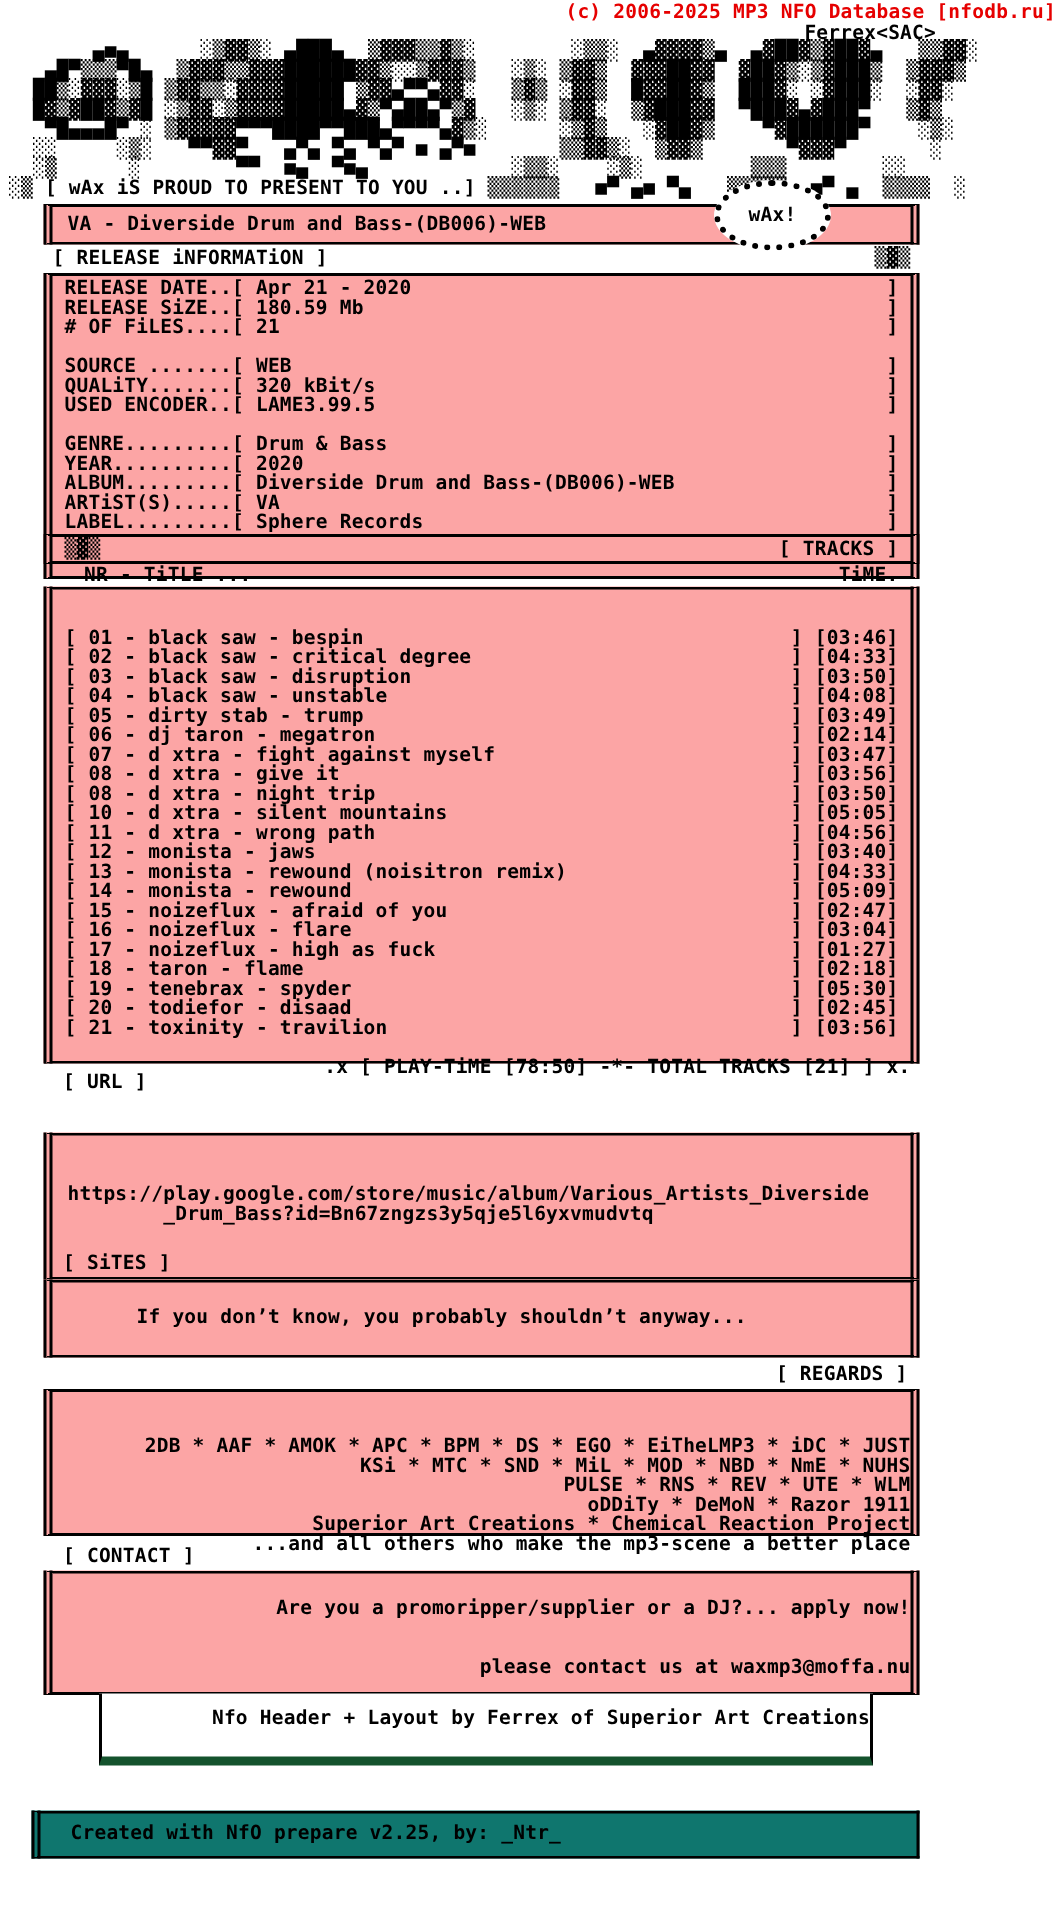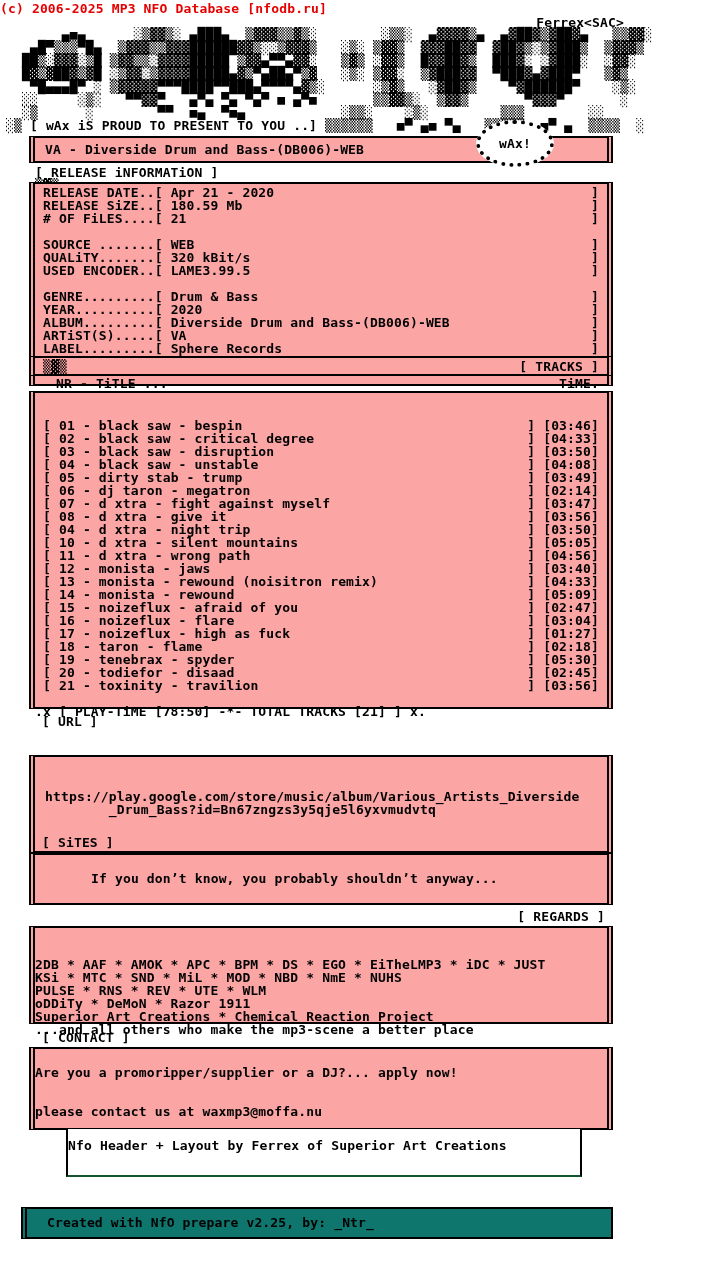--- a/index.html
+++ b/index.html
@@ -6,42 +6,42 @@
   body{
     width:704px;height:1272px;
     font-family:"DejaVu Sans Mono", monospace;
     font-weight:bold;
     font-size:13px;line-height:13px;letter-spacing:.15px;
     color:#000;
   }
   .page{position:relative;width:704px;height:1272px;overflow:hidden;background:#fff;}
   .abs{position:absolute;}
   pre{margin:0;font:inherit;letter-spacing:inherit;}
-  .center{text-align:left;}
+  .center{text-align:right;}
   .red{color:#e60000;}
   .box{
     box-sizing:border-box;
     border-left:6px double #000;
     border-right:6px double #000;
     border-top:2px solid #000;
     border-bottom:2px solid #000;
     background:#fca5a5;
   }
   .flexrow{display:flex;justify-content:space-between;}
   .irow,.trow{display:flex;justify-content:space-between;height:13px;padding:0 8px;white-space:pre;}
   .band{display:flex;justify-content:space-between;align-items:center;padding:0 8px;}
   .wax-badge{
     box-sizing:border-box;
     border:4px dotted #000;border-radius:50%;
     background:#fff;z-index:5;
     display:flex;align-items:center;justify-content:center;
   }
   .nfoheader-box{
     box-sizing:border-box;
-    border-left:2px solid #000;border-right:2px solid #000;border-bottom:2px solid #14532d;
+    border-left:2px solid #000;border-right:2px solid #000;border-bottom:6px solid #14532d;
     background:#fff;
   }
   .created-box{
     box-sizing:border-box;
     border:2px solid #000;border-left:6px double #000;
     background:#0f766e;
   }
   .lines13 div{height:13px;white-space:pre;}
 </style>
 </head>
@@ -64,21 +64,21 @@
   <pre class="abs" style="top:119px;left:6px;">░▒ [ wAx iS PROUD TO PRESENT TO YOU ..] ▒▒▒▒▒▒   ■▀ ▄■ ▀▄   ▒▒▒▒▒  ■▀ ▄  ▒▒▒▒  ░</pre>
 
   <div class="abs wax-badge" style="left:476px;top:120px;width:78px;height:47px;">
     <span>wAx!</span>
   </div>
 
   <div class="abs box" style="left:29px;top:136px;width:584px;height:27px;">
     <div style="padding:5px 0 0 10px;white-space:pre;">VA - Diverside Drum and Bass-(DB006)-WEB</div>
   </div>
 
-  <div class="abs flexrow" style="left:29px;top:166px;width:584px;padding:0 6px;box-sizing:border-box;flex-direction:column;">
+  <div class="abs flexrow" style="left:29px;top:166px;width:584px;padding:0 6px;box-sizing:border-box;">
     <span>[ RELEASE iNFORMATiON ]</span>
     <span>▒▓▒</span>
   </div>
 
   <div class="abs box" style="left:29px;top:182px;width:584px;height:204px;padding-top:2px;">
     <div id="release-rows">
         <div class="irow"><span>RELEASE DATE..[ Apr 21 - 2020</span><span>]</span></div>
         <div class="irow"><span>RELEASE SiZE..[ 180.59 Mb</span><span>]</span></div>
         <div class="irow"><span># OF FiLES....[ 21</span><span>]</span></div>
         <div class="irow"></div>
@@ -107,21 +107,21 @@
   <div class="abs box" style="left:29px;top:391px;width:584px;height:318px;padding-top:26px;">
     <div id="track-rows">
         <div class="trow"><span>[ 01 - black saw - bespin</span><span>] [03:46]</span></div>
         <div class="trow"><span>[ 02 - black saw - critical degree</span><span>] [04:33]</span></div>
         <div class="trow"><span>[ 03 - black saw - disruption</span><span>] [03:50]</span></div>
         <div class="trow"><span>[ 04 - black saw - unstable</span><span>] [04:08]</span></div>
         <div class="trow"><span>[ 05 - dirty stab - trump</span><span>] [03:49]</span></div>
         <div class="trow"><span>[ 06 - dj taron - megatron</span><span>] [02:14]</span></div>
         <div class="trow"><span>[ 07 - d xtra - fight against myself</span><span>] [03:47]</span></div>
         <div class="trow"><span>[ 08 - d xtra - give it</span><span>] [03:56]</span></div>
-        <div class="trow"><span>[ 04 - d xtra - night trip</span><span>] [03:50]</span></div>
+        <div class="trow"><span>[ 08 - d xtra - night trip</span><span>] [03:50]</span></div>
         <div class="trow"><span>[ 10 - d xtra - silent mountains</span><span>] [05:05]</span></div>
         <div class="trow"><span>[ 11 - d xtra - wrong path</span><span>] [04:56]</span></div>
         <div class="trow"><span>[ 12 - monista - jaws</span><span>] [03:40]</span></div>
         <div class="trow"><span>[ 13 - monista - rewound (noisitron remix)</span><span>] [04:33]</span></div>
         <div class="trow"><span>[ 14 - monista - rewound</span><span>] [05:09]</span></div>
         <div class="trow"><span>[ 15 - noizeflux - afraid of you</span><span>] [02:47]</span></div>
         <div class="trow"><span>[ 16 - noizeflux - flare</span><span>] [03:04]</span></div>
         <div class="trow"><span>[ 17 - noizeflux - high as fuck</span><span>] [01:27]</span></div>
         <div class="trow"><span>[ 18 - taron - flame</span><span>] [02:18]</span></div>
         <div class="trow"><span>[ 19 - tenebrax - spyder</span><span>] [05:30]</span></div>

